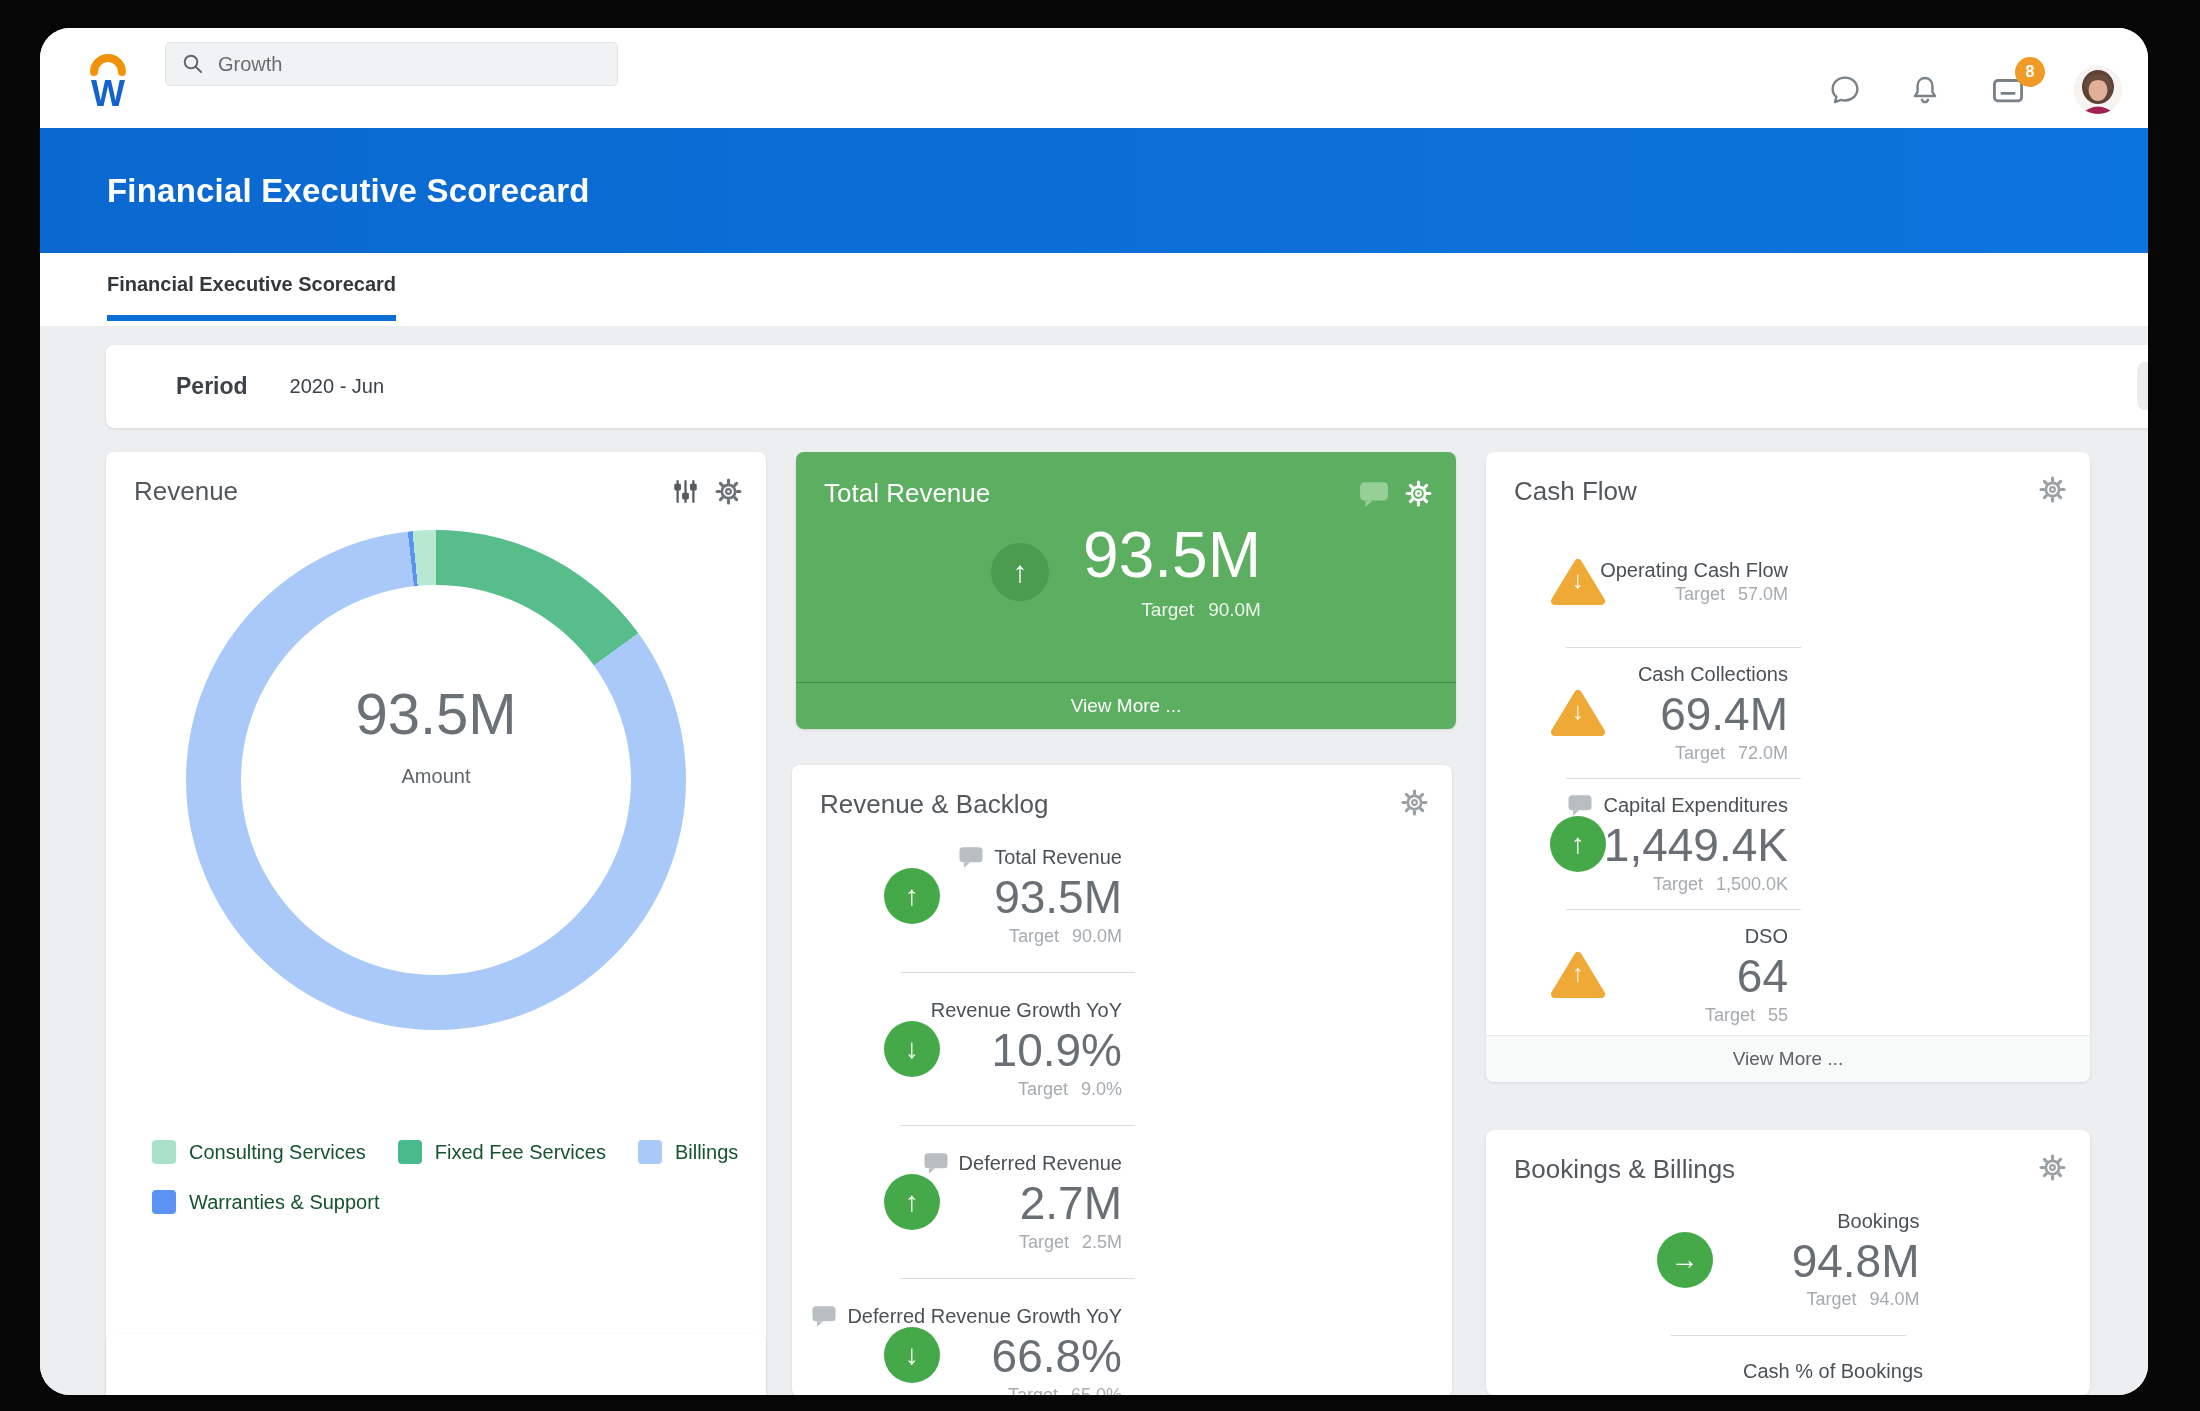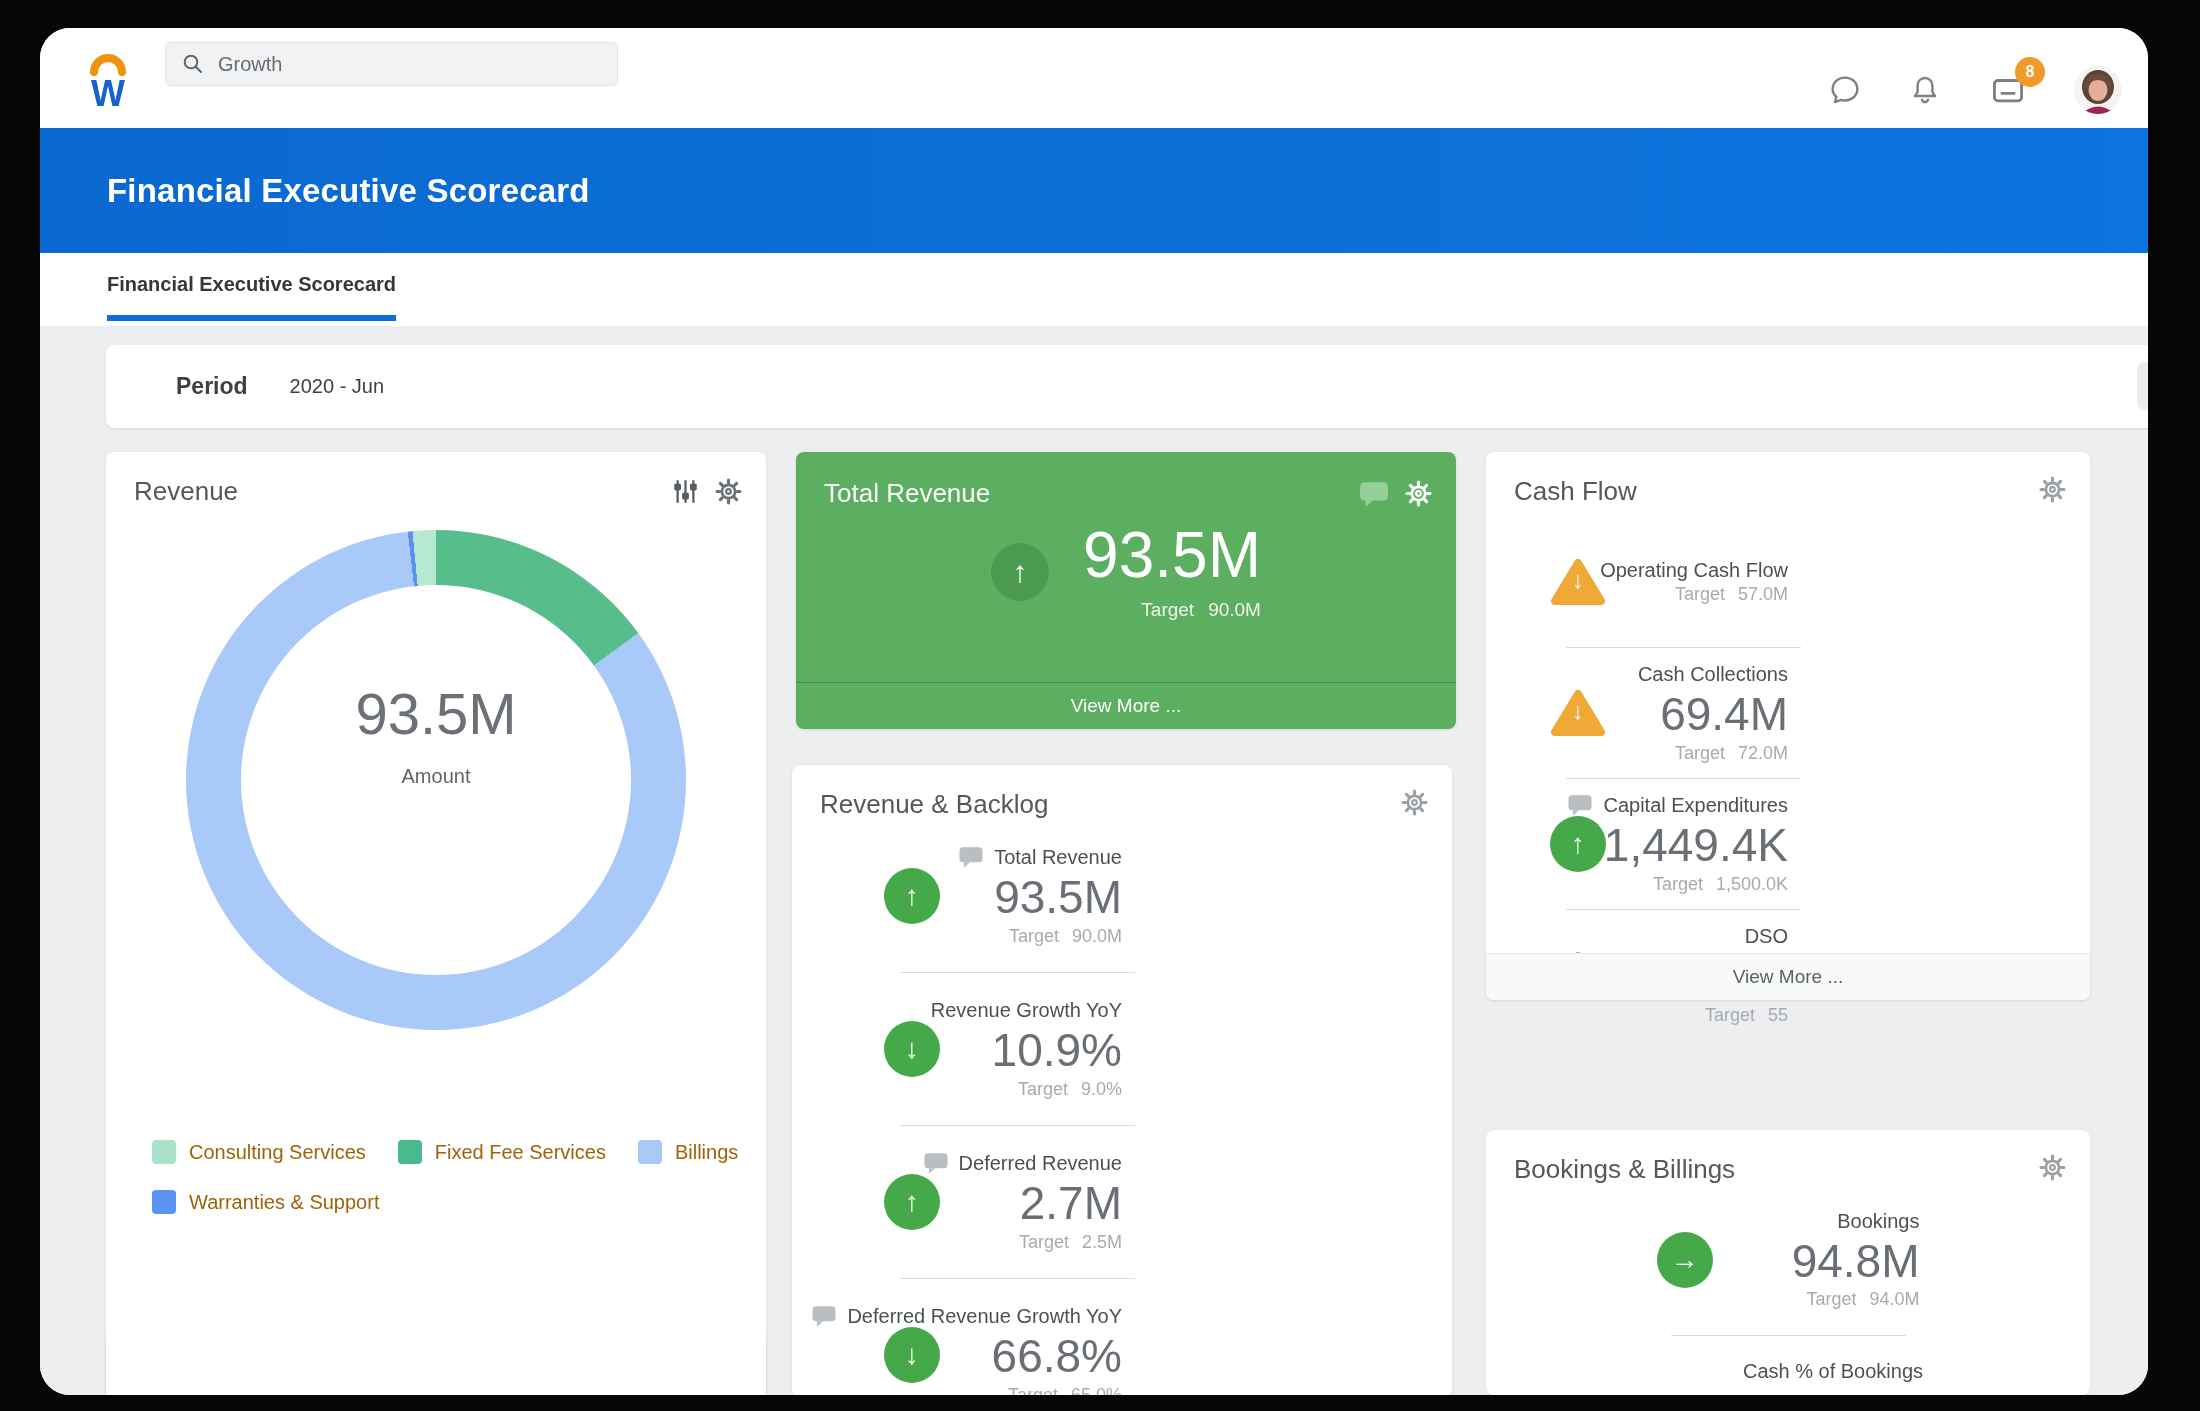--- a/index.html
+++ b/index.html
@@ -76,21 +76,21 @@
   }
   .donut-center{
     position:absolute;left:0;top:150px;width:100%;text-align:center;z-index:2;
   }
   .donut-value{font-size:58px;color:#6b7176;}
   .donut-label{font-size:20px;color:#5f6569;margin-top:18px;}
   .legend{position:absolute;left:46px;top:688px;width:580px;}
   .legend-row{display:flex;gap:32px;margin-bottom:26px;}
   .legend-item{display:flex;align-items:center;gap:13px;}
   .swatch{width:24px;height:24px;border-radius:4px;flex:none;}
-  .legend-label{font-size:20px;color:#a16207;white-space:nowrap;}
+  .legend-label{font-size:20px;color:#14532d;white-space:nowrap;}
   .view-more{
     position:absolute;left:0;right:0;bottom:0;height:46px;
     background:#f8f9f9;border-top:1px solid #e5e7e9;border-radius:0 0 8px 8px;
     display:flex;align-items:center;justify-content:center;
     font-size:19px;color:#5b6166;cursor:pointer;
   }
   
   .green-card{left:756px;top:126px;width:660px;height:277px;color:#fff;}
   .green-head{position:absolute;left:28px;top:26px;right:24px;display:flex;align-items:center;}
   .green-head .card-title{color:#ffffff;}
@@ -101,21 +101,21 @@
     display:flex;align-items:center;justify-content:center;
   }
   .big-circle .arrow{font-size:30px;color:#fff;font-weight:bold;}
   .big-text{text-align:right;}
   .big-value{font-size:64px;color:#ffffff;line-height:1.05;}
   .big-target{font-size:19px;color:#eef6ee;margin-top:10px;}
   .big-target .t-label{margin-right:14px;}
   .green-card .view-more{background:transparent;border-top:1px solid rgba(0,0,0,0.22);color:#ffffff;}
   
   .rb-card{left:752px;top:439px;width:660px;height:632px;}
-  .cf-card{left:1446px;top:126px;width:604px;height:548px;}
+  .cf-card{left:1446px;top:126px;width:604px;height:630px;}
   .bb-card{left:1446px;top:804px;width:604px;height:265px;}
   .list-title{position:absolute;left:28px;top:24px;}
   .rows{position:absolute;left:0;right:0;}
   .rb-card .rows{top:55px;}
   .cf-card .rows{top:65px;}
   .bb-card .rows{top:55px;}
   .metric{position:relative;height:152px;}
   .cf-card .metric{height:130px;}
   .m-icon{position:absolute;left:calc(50% - 238px);top:50%;transform:translateY(-50%);width:56px;height:56px;}
   .m-icon.good{background:#45a949;border-radius:50%;display:flex;align-items:center;justify-content:center;}

